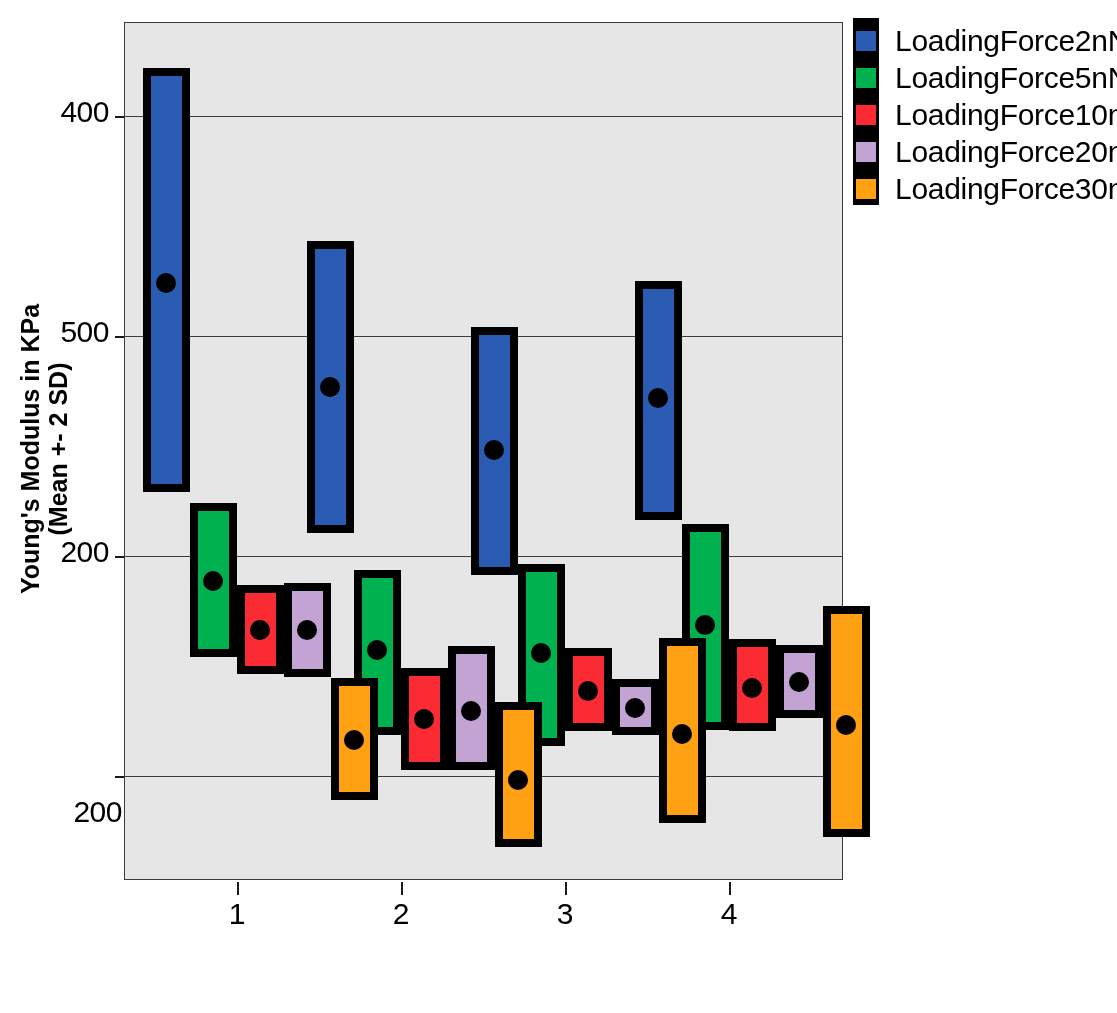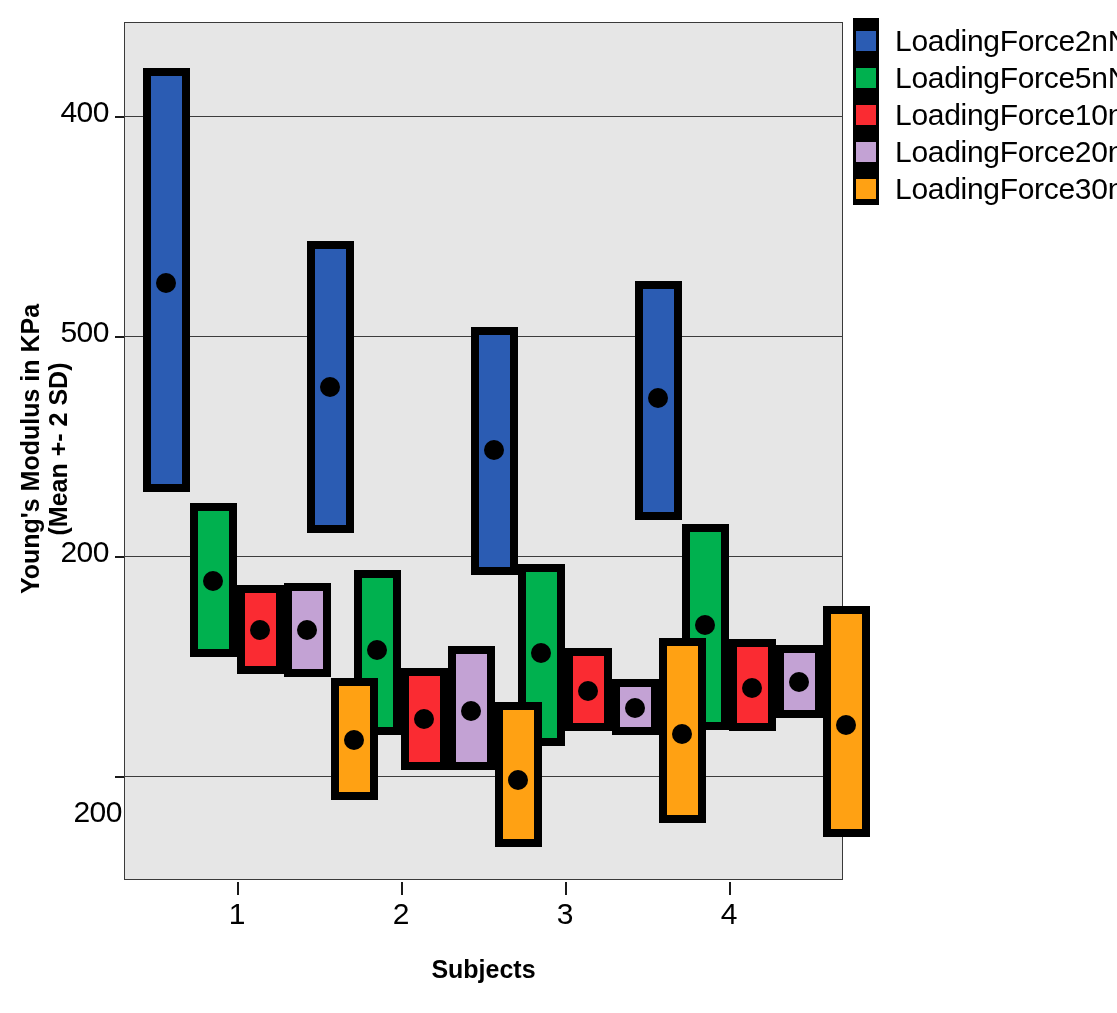--- a/index.html
+++ b/index.html
@@ -194,21 +194,20 @@
       <div class="x-tick-label" style="left: 361px; top: 897px; width: 80px;">2</div>
       <div class="tick-mark x-tick" style="left: 565px; top: 882px;"></div>
       <div class="x-tick-label" style="left: 525px; top: 897px; width: 80px;">3</div>
       <div class="tick-mark x-tick" style="left: 729px; top: 882px;"></div>
       <div class="x-tick-label" style="left: 689px; top: 897px; width: 80px;">4</div>
     </div>
 
   <div class="axis-title-y" id="y-axis-title" style="width: 400px; left: -156px; top: 421px;">Young's Modulus in KPa
 (Mean +- 2 SD)</div>
 
-  <div class="axis-title-x" id="x-axis-title" style="top: 955px; left: 0px; width: 967px;">Subjects</div>
 
   <div class="legend" id="legend" style="left: 853px; top: 18px; width: 264px; height: 190px;">
     <div class="legend-swatch-panel" id="legend-swatch-panel" style="left: 0px; top: 0px; width: 26px; height: 187px;"></div>
   <div class="legend-row" style="left: 2px; top: 6px;">
         <span class="legend-swatch" style="background: rgb(43, 92, 179);"></span>
         <span class="legend-label">LoadingForce2nN</span>
       </div>
       <div class="legend-row" style="left: 2px; top: 43px;">
         <span class="legend-swatch" style="background: rgb(0, 177, 79);"></span>
         <span class="legend-label">LoadingForce5nN</span>

